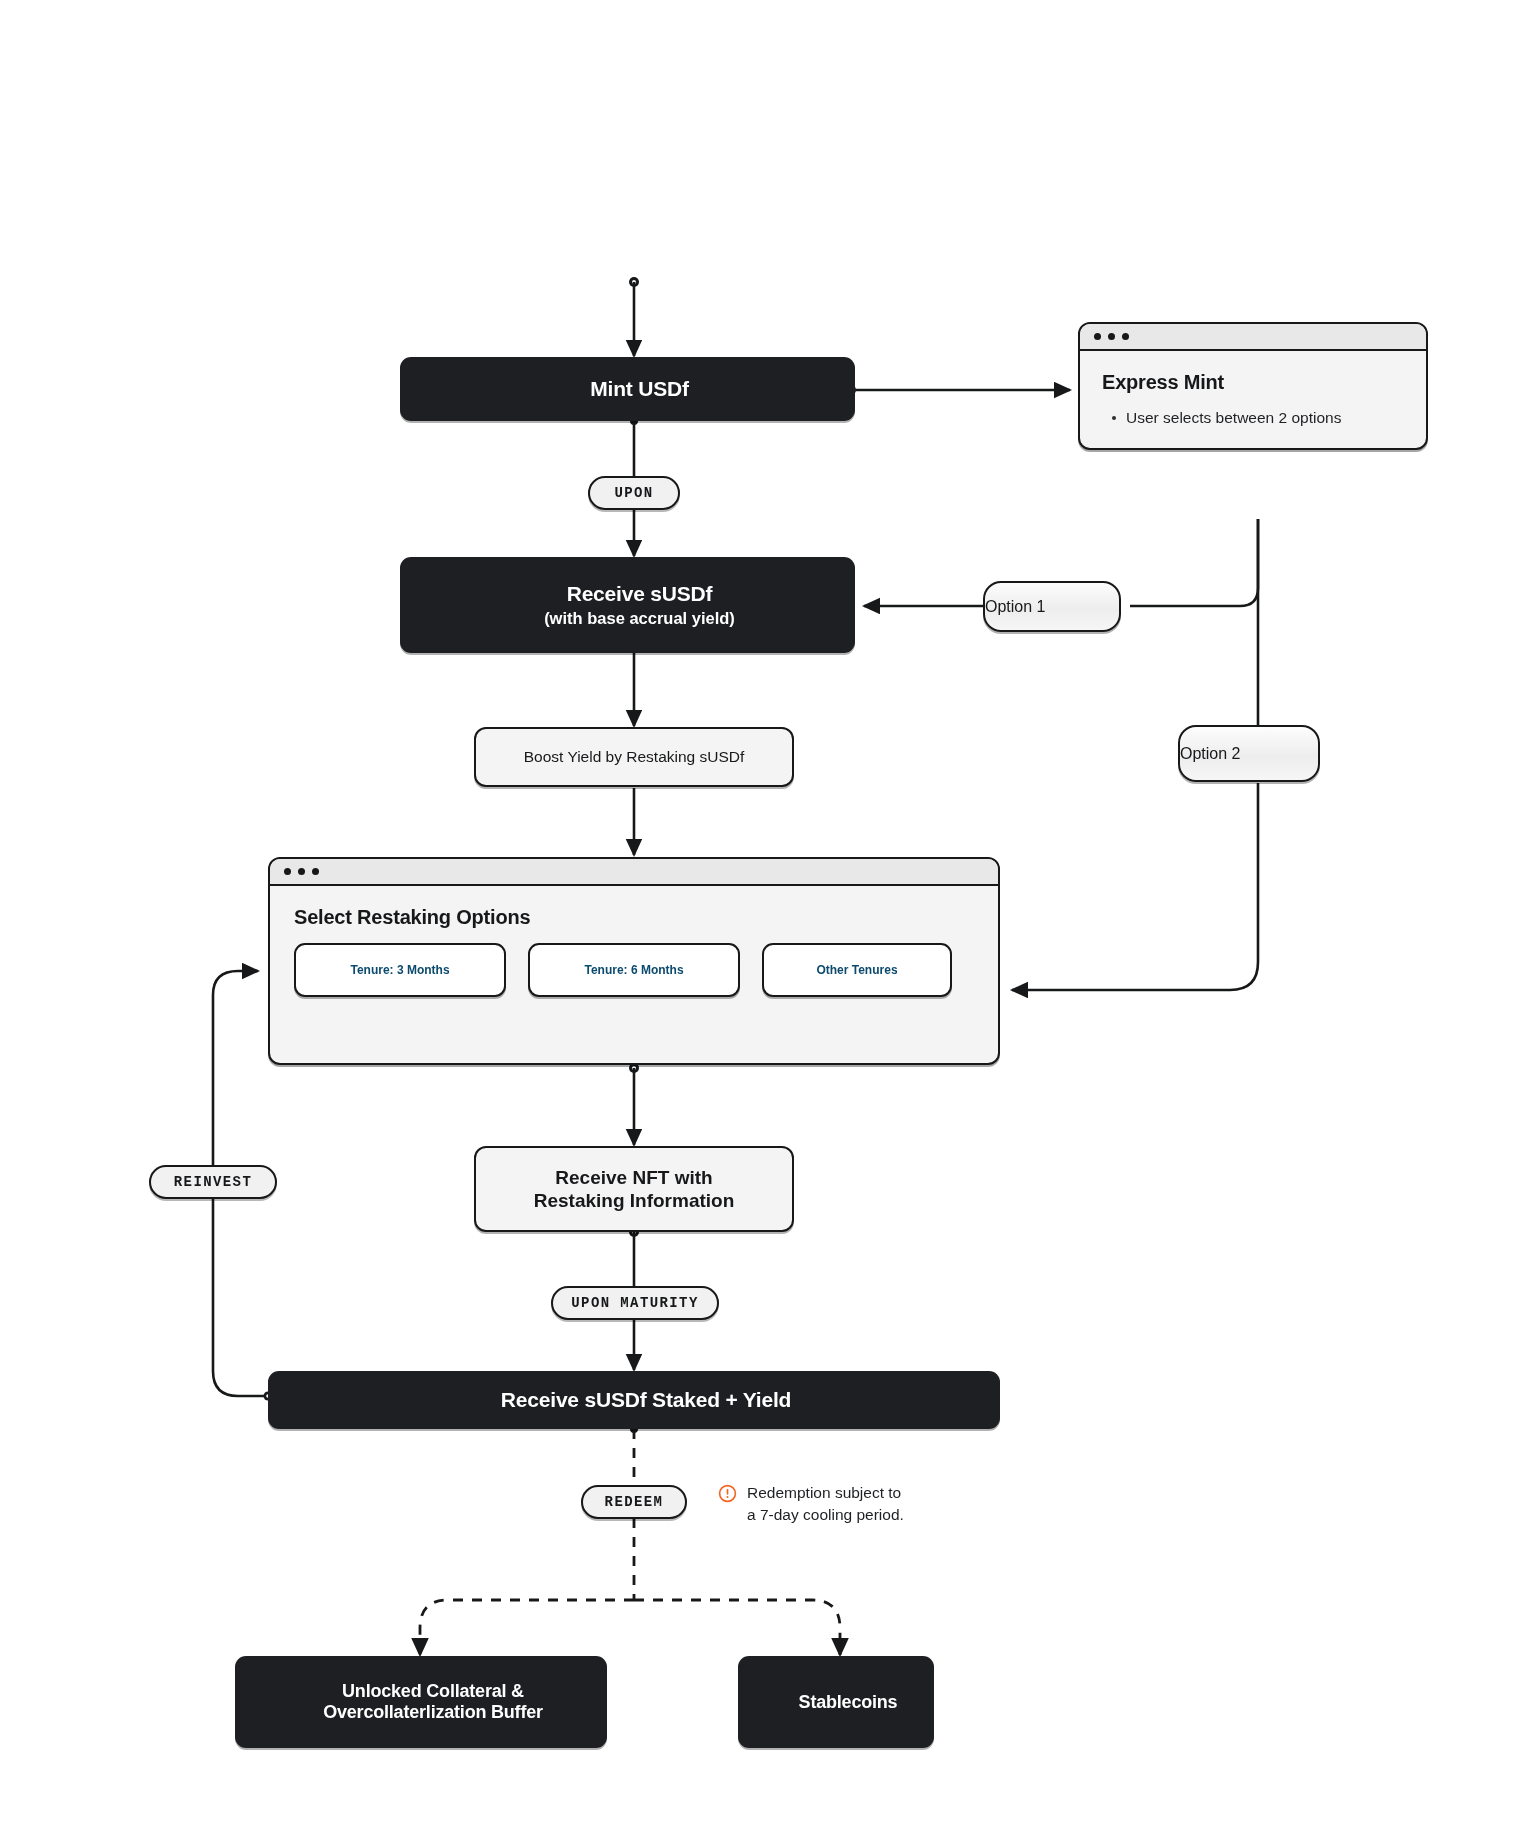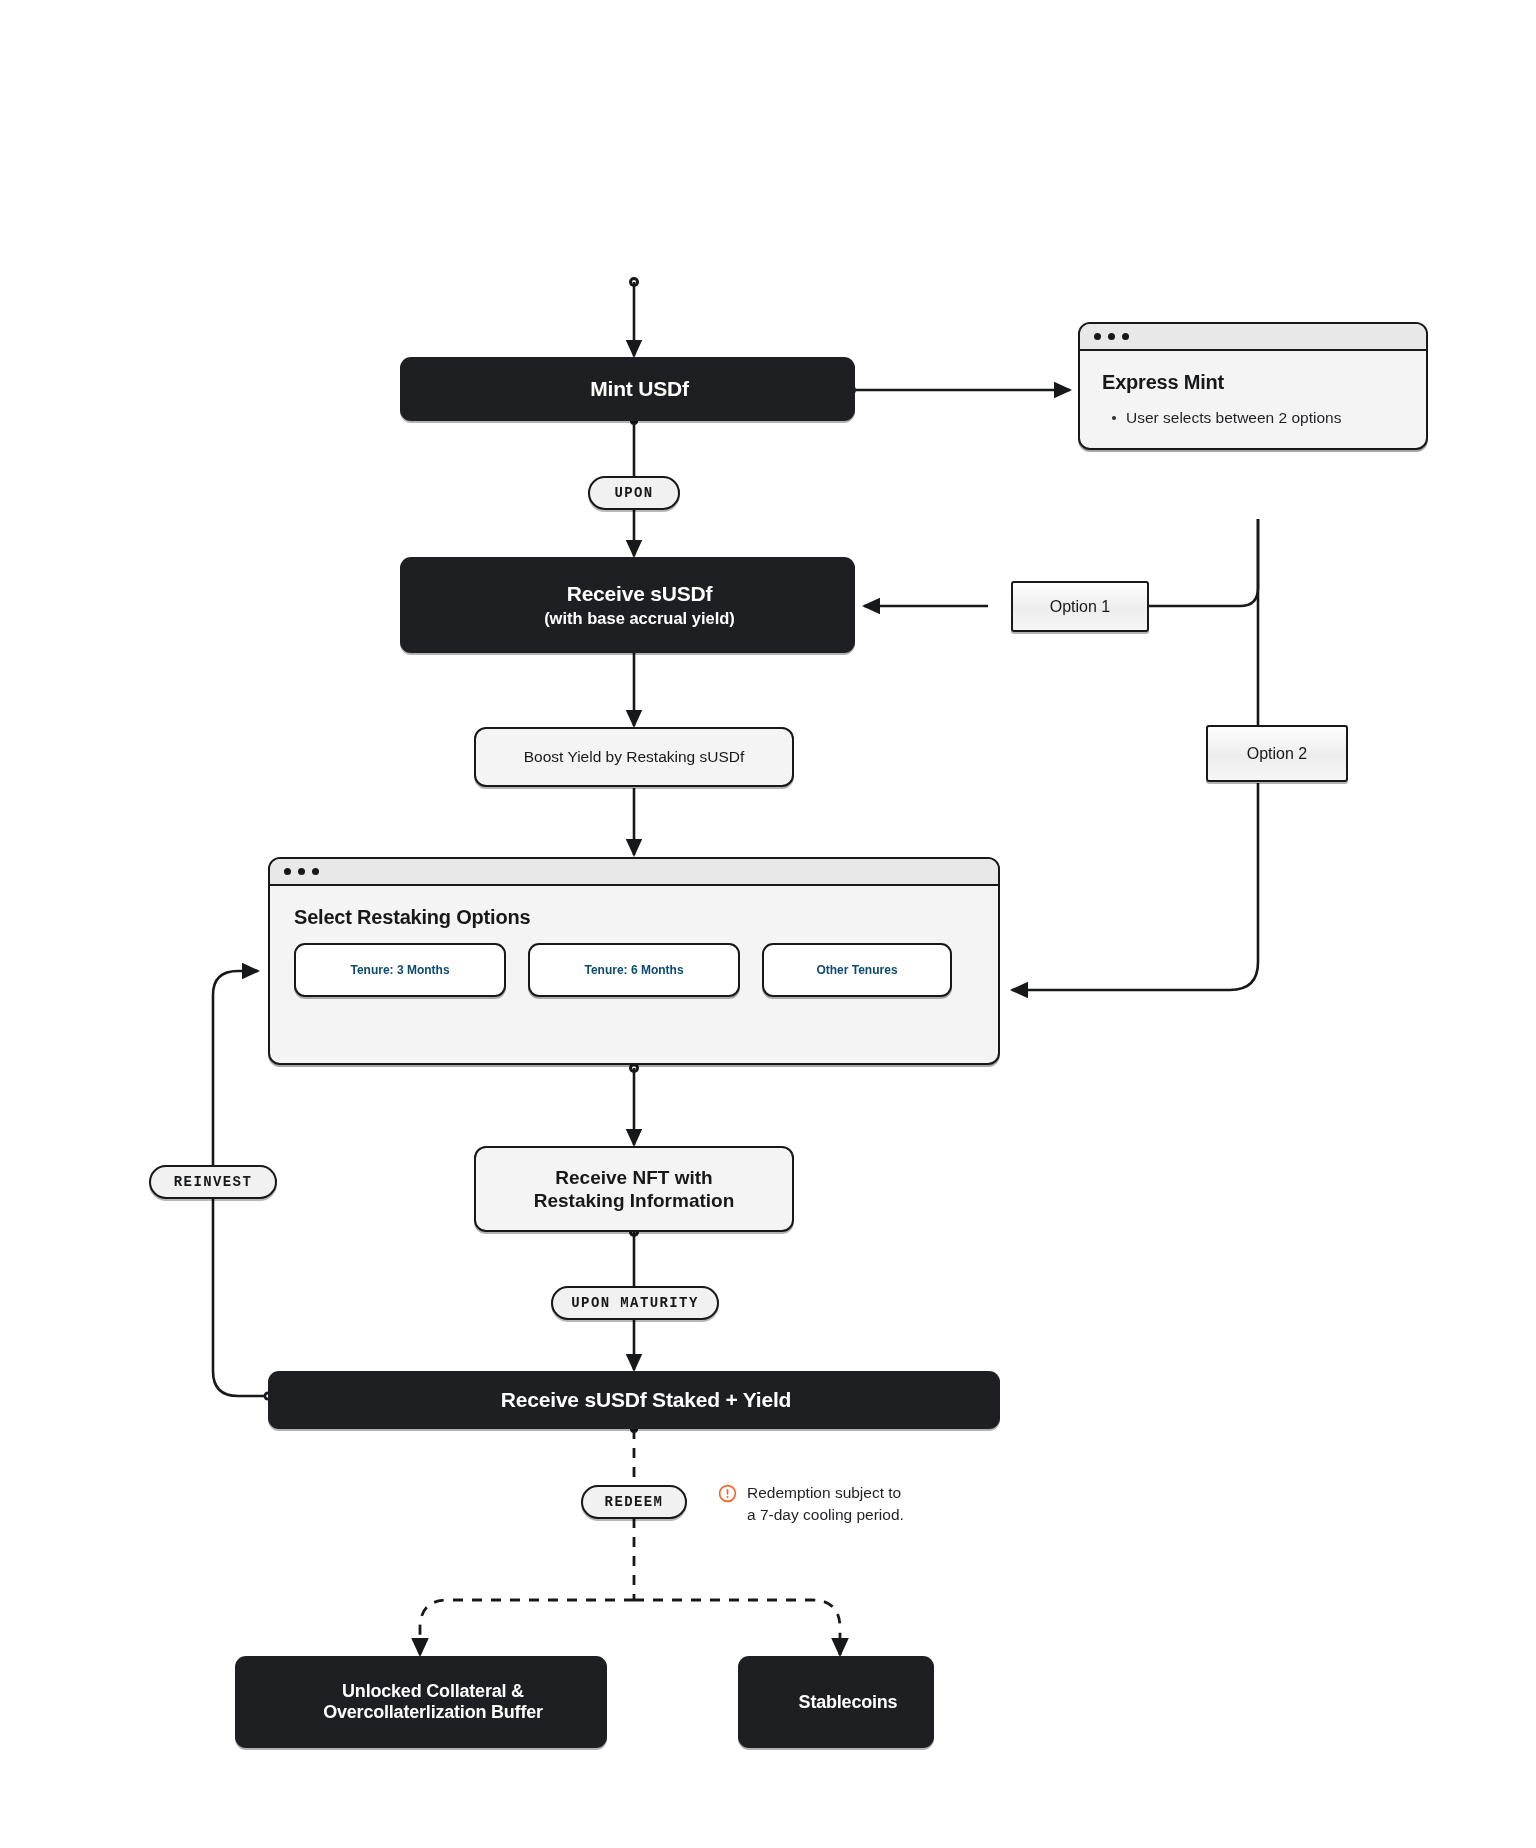--- a/index.html
+++ b/index.html
@@ -99,25 +99,24 @@
     text-align: center;
     box-shadow: 0 2px 0 rgba(0,0,0,0.30);
     font-size: 15.5px;
   }
   .light.bold { font-weight: 700; font-size: 19px; line-height: 1.22; }
 
   
   .chip {
     background: linear-gradient(180deg,#fdfdfd 0%,#ededed 55%,#f6f6f6 100%);
     border: 2.5px solid #17181a;
-    border-radius: 3px;
-    display: flex; align-items: center; justify-content: center;
+    border-radius: 18px;
+    display: flex; align-items: center; justify-content: flex-start;
     font-size: 16px; color: #17181a;
     box-shadow: 0 2px 0 rgba(0,0,0,0.30);
-    margin-left: 28px;
   }
 
   
   .tenure {
     background: #ffffff;
     border: 2.5px solid #17181a;
     border-radius: 11px;
     display: flex; align-items: center; justify-content: center;
     font-size: 12px; font-weight: 700; color: #0c4a6e;
     box-shadow: 0 2px 0 rgba(0,0,0,0.30);

